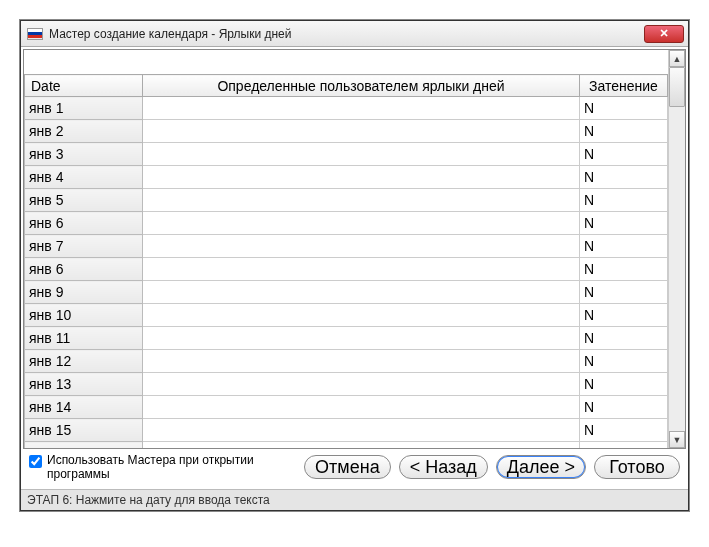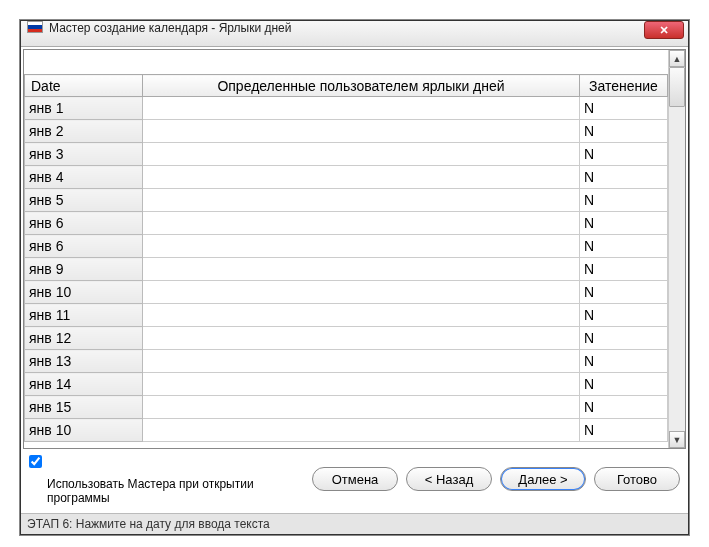--- a/index.html
+++ b/index.html
@@ -13,21 +13,21 @@
     width: 669px;
     border: 1px solid #333;
     background: #fff;
     box-shadow: 0 0 0 1px #888;
   }
   .titlebar {
     height: 26px;
     background: linear-gradient(to bottom, #f8f8f8, #e4e4e4);
     border-bottom: 1px solid #aaa;
     display: flex;
-    align-items: flex-start;
+    align-items: center;
     padding: 0 4px 0 6px;
   }
   .flag-icon {
     width: 16px; height: 12px;
     display: flex; flex-direction: column;
     margin-right: 6px;
     border: 1px solid #999;
   }
   .flag-icon span { flex: 1; }
   .flag-white { background: #fff; }
@@ -94,27 +94,27 @@
   .strack { flex:1; background:#ededed; position:relative; }
   .sthumb { position:absolute; top:0; left:0; right:0; height:40px;
     background:linear-gradient(to bottom,#fafafa,#dcdcdc);
     border:1px solid #aaa; border-radius:1px; }
   .bottom-row {
     display:flex; align-items:center;
     padding: 4px 6px 6px 6px; gap:6px;
   }
   .chk-wrap { display:flex; align-items:flex-start; gap:5px; width:230px; }
   .chk-wrap input { margin-top:2px; }
-  .chk-label { font-size:12px; line-height:14px;margin-top:24px; }
+  .chk-label { font-size:12px; line-height:14px; }
   .btns { flex:1; display:flex; justify-content:flex-end; gap:8px; }
   .btn {
     min-width: 86px; height:24px;
     background: linear-gradient(to bottom,#fefefe,#e6e6e6);
     border:1px solid #888; border-radius:12px;
-    font-size:13px; cursor:pointer;
+    font-size:18px; cursor:pointer;
     display:flex; align-items:center; justify-content:center;
     padding: 0 10px;
   }
   .btn.default { box-shadow: 0 0 0 1px #3b82f6 inset; }
   .status {
     border-top:1px solid #bbb;
     padding:3px 6px; font-size:12px; color:#333;
     background:#e5e5e5;
   }
 </style>
@@ -175,20 +175,25 @@
                 <td class="date-cell">янв 5</td>
                 <td></td>
                 <td>N</td>
               </tr>
               <tr>
                 <td class="date-cell">янв 6</td>
                 <td></td>
                 <td>N</td>
               </tr>
               <tr>
+                <td class="date-cell">янв 7</td>
+                <td></td>
+                <td>N</td>
+              </tr>
+              <tr>
                 <td class="date-cell">янв 6</td>
                 <td></td>
                 <td>N</td>
               </tr>
               <tr>
                 <td class="date-cell">янв 9</td>
                 <td></td>
                 <td>N</td>
               </tr>
               <tr>

